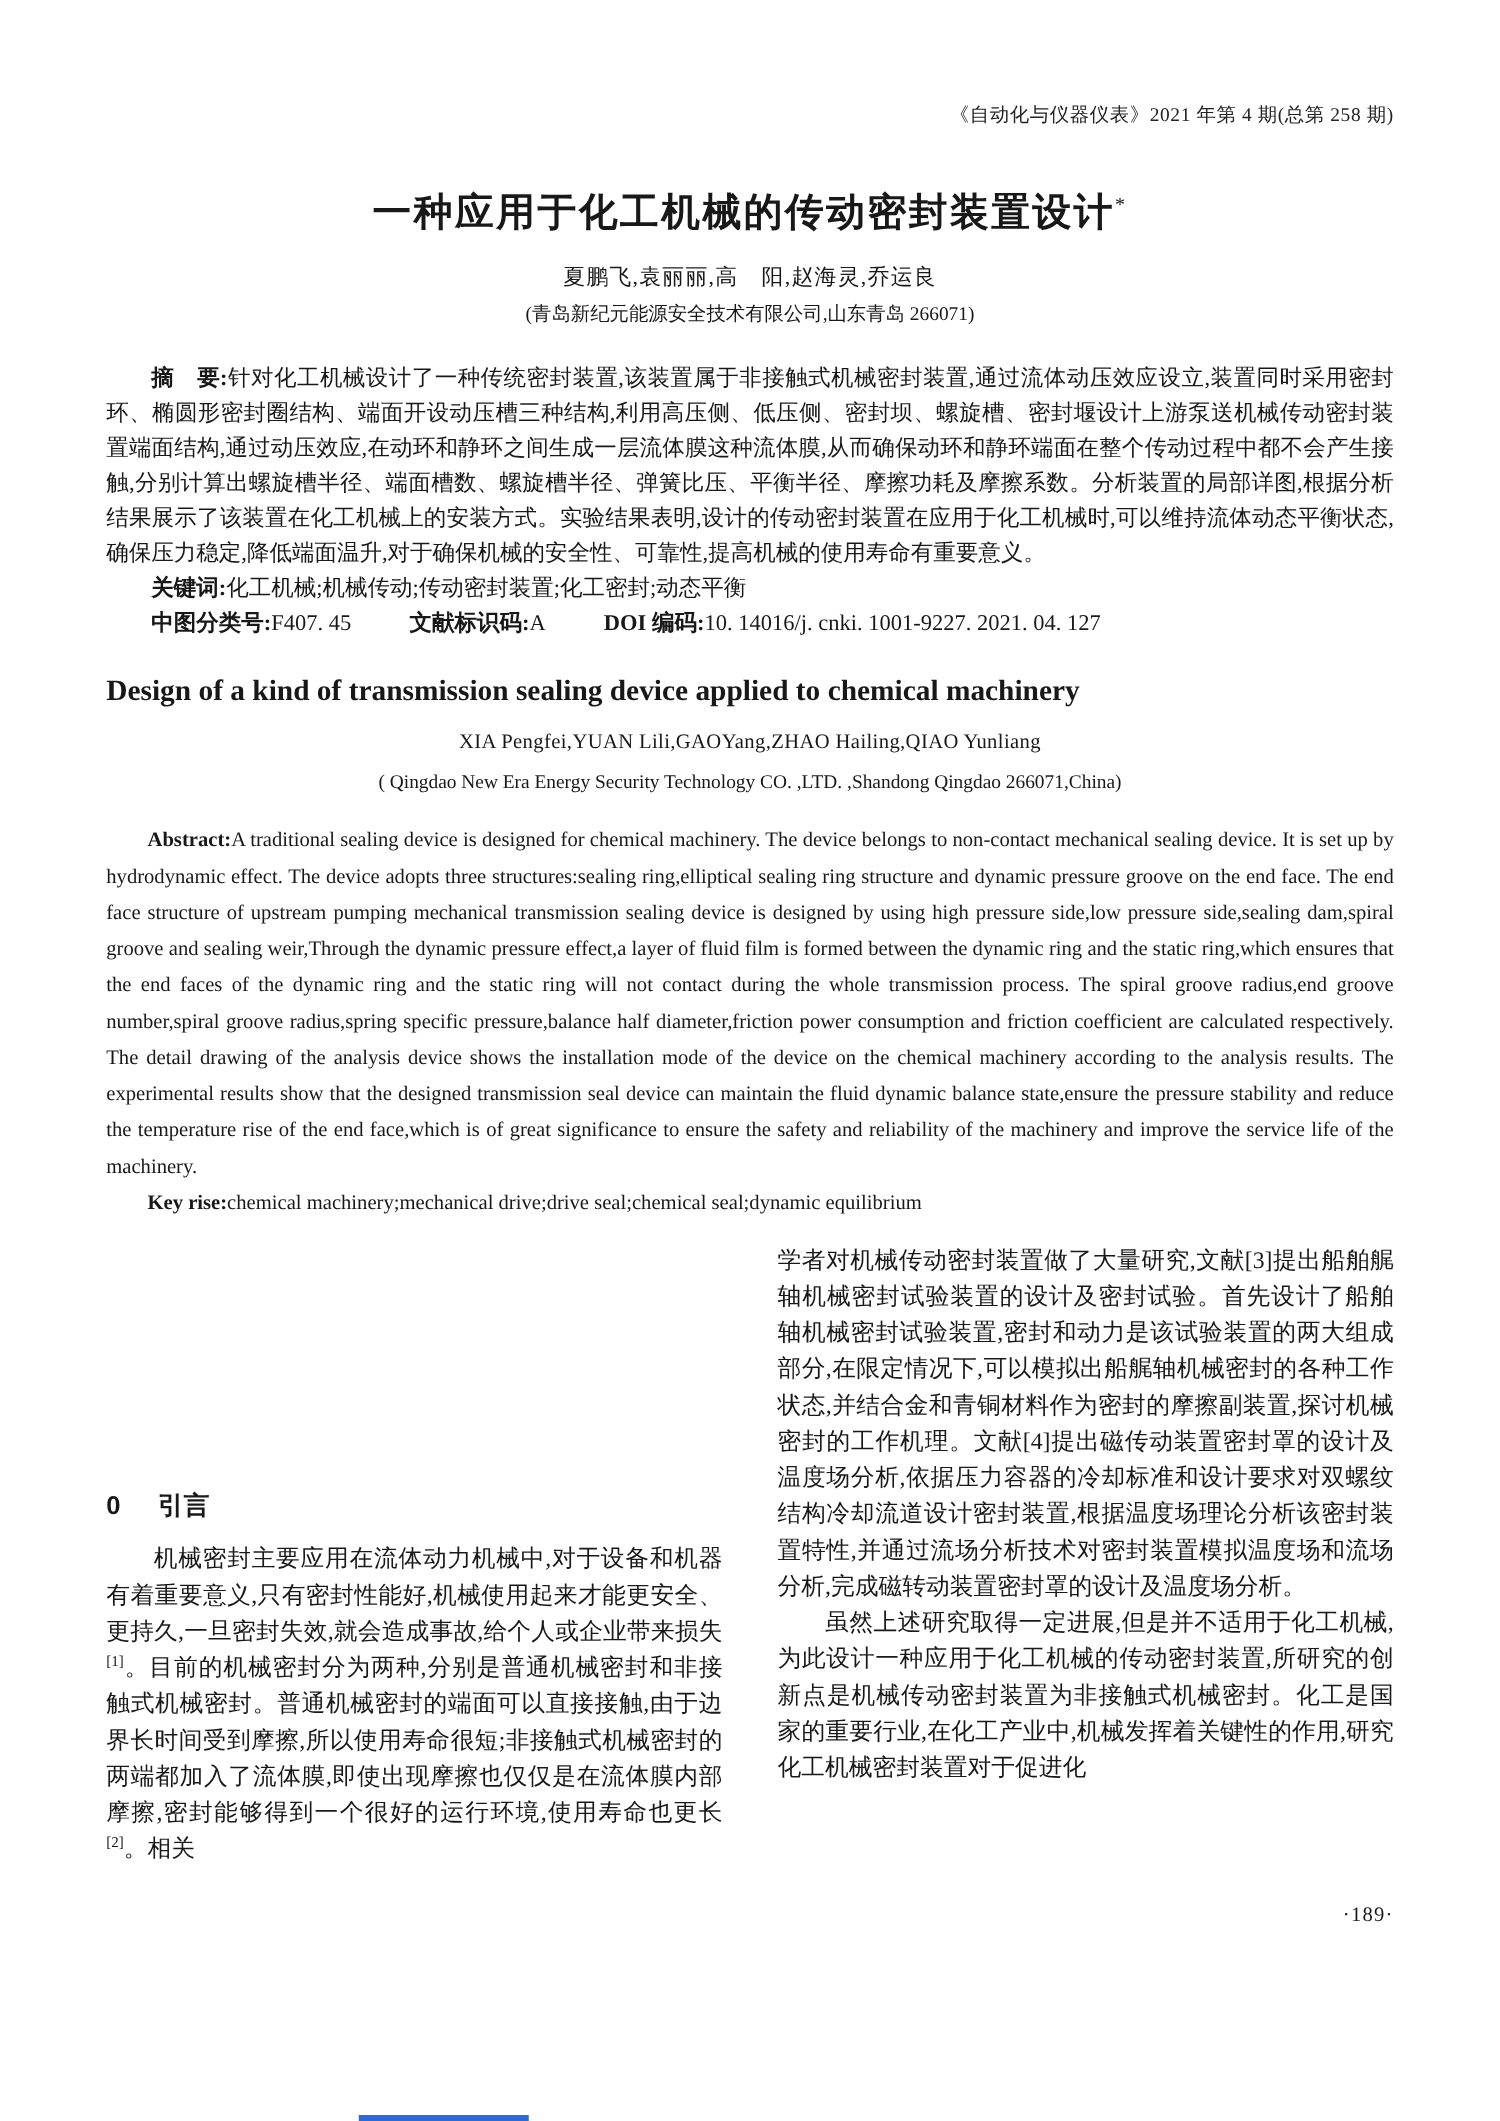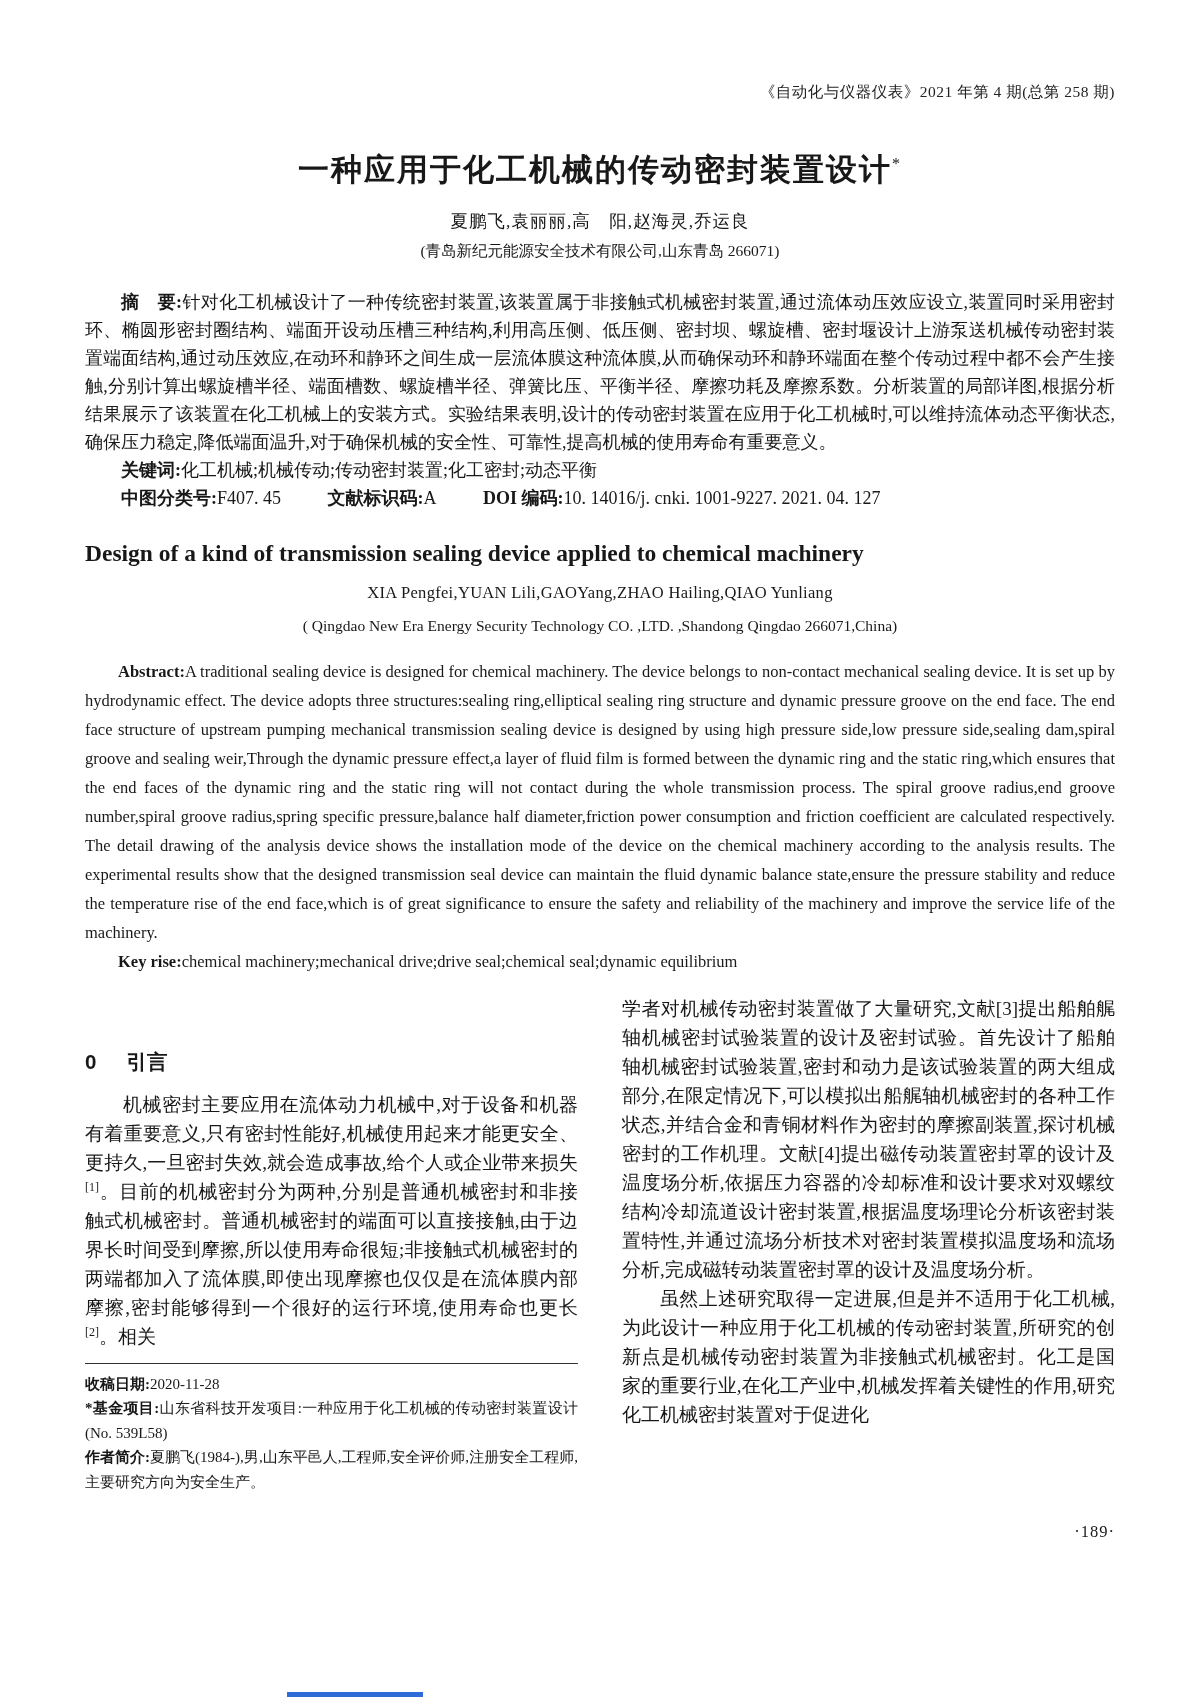--- a/index.html
+++ b/index.html
@@ -88,26 +88,20 @@
     <p class="para-en"><span class="bold">Key rise:</span><span>chemical machinery;mechanical drive;drive seal;chemical seal;dynamic equilibrium</span></p>
   </section>
 
   <div class="columns">
 
     <div class="col col-left">
       <h3 class="section-heading"><span class="sec-num">0</span><span>引言</span></h3>
 
       <p class="body-para indent intro-para"><span>机械密封主要应用在流体动力机械中,对于设备和机器有着重要意义,只有密封性能好,机械使用起来才能更安全、更持久,一旦密封失效,就会造成事故,给个人或企业带来损失</span><sup>[1]</sup><span>。目前的机械密封分为两种,分别是普通机械密封和非接触式机械密封。普通机械密封的端面可以直接接触,由于边界长时间受到摩擦,所以使用寿命很短;非接触式机械密封的两端都加入了流体膜,即使出现摩擦也仅仅是在流体膜内部摩擦,密封能够得到一个很好的运行环境,使用寿命也更长</span><sup>[2]</sup><span>。相关</span></p>
 
-      <div class="footnote-block">
-        <hr class="footnote-rule">
-        <p class="fn"><span class="bold">收稿日期:</span><span>2020-11-28</span></p>
-        <p class="fn"><span class="bold">*基金项目:</span><span>山东省科技开发项目:一种应用于化工机械的传动密封装置设计(No. 539L58)</span></p>
-        <p class="fn"><span class="bold">作者简介:</span><span>夏鹏飞(1984-),男,山东平邑人,工程师,安全评价师,注册安全工程师,主要研究方向为安全生产。</span></p>
-      </div>
     </div>
 
     <div class="col col-right">
       <p class="body-para">学者对机械传动密封装置做了大量研究,文献[3]提出船舶艉轴机械密封试验装置的设计及密封试验。首先设计了船舶轴机械密封试验装置,密封和动力是该试验装置的两大组成部分,在限定情况下,可以模拟出船艉轴机械密封的各种工作状态,并结合金和青铜材料作为密封的摩擦副装置,探讨机械密封的工作机理。文献[4]提出磁传动装置密封罩的设计及温度场分析,依据压力容器的冷却标准和设计要求对双螺纹结构冷却流道设计密封装置,根据温度场理论分析该密封装置特性,并通过流场分析技术对密封装置模拟温度场和流场分析,完成磁转动装置密封罩的设计及温度场分析。</p>
       <p class="body-para indent">虽然上述研究取得一定进展,但是并不适用于化工机械,为此设计一种应用于化工机械的传动密封装置,所研究的创新点是机械传动密封装置为非接触式机械密封。化工是国家的重要行业,在化工产业中,机械发挥着关键性的作用,研究化工机械密封装置对于促进化</p>
     </div>
 
   </div>
 
   <div class="page-number">·189·</div>

